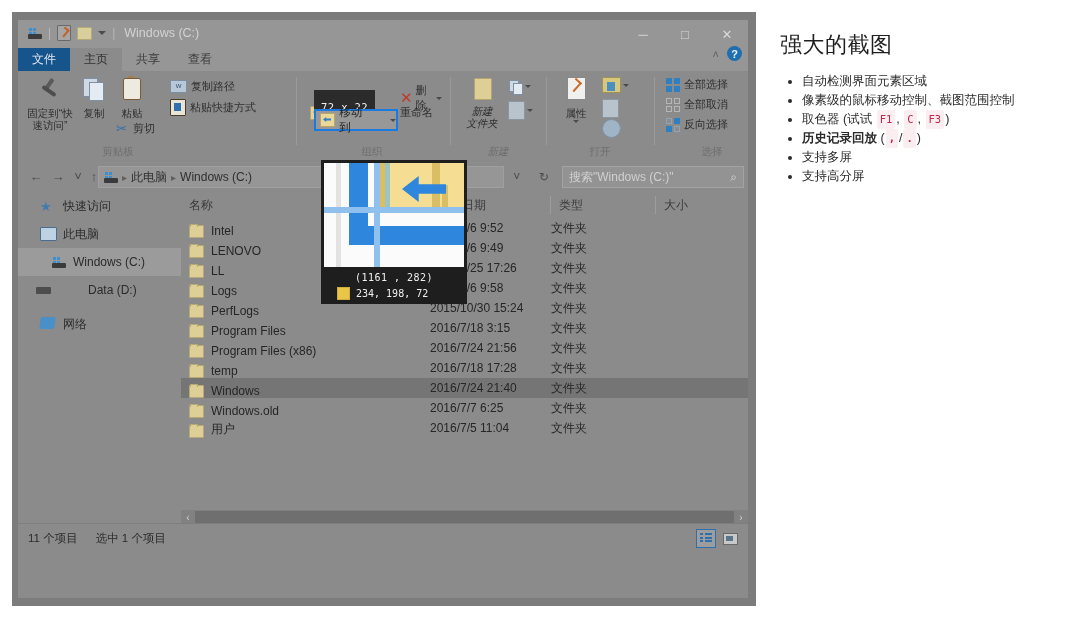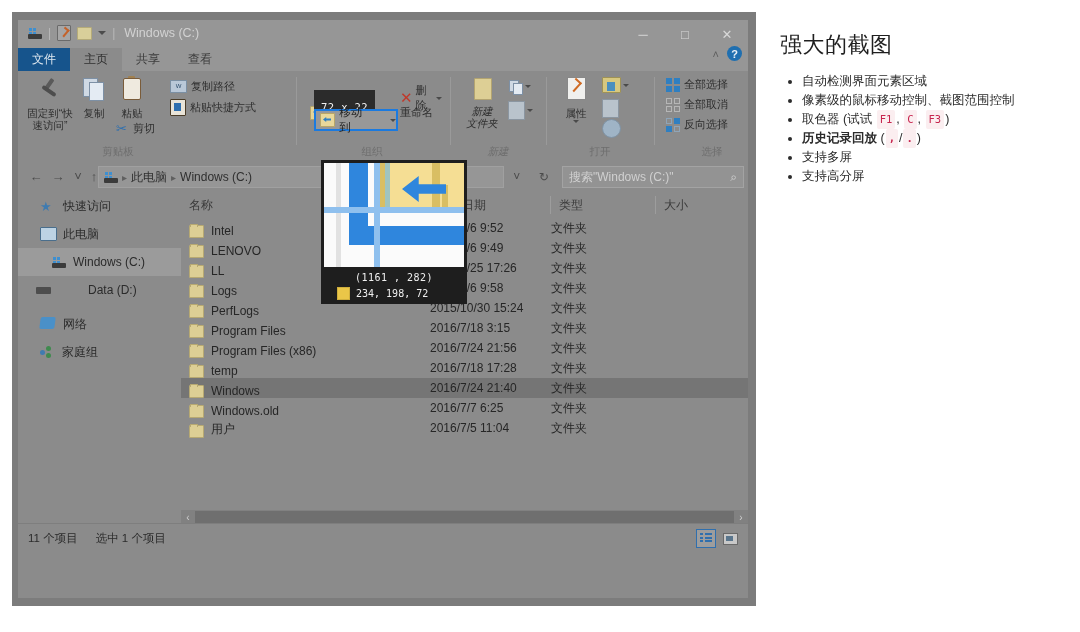--- a/index.html
+++ b/index.html
@@ -391,28 +391,20 @@
               <i class="hdd" style="display:block;"></i>
             </span>
           <span>Data (D:)</span>
         </div>
         <div class="navitem" style="padding-left:22px;margin-top:6px;">
           <span class="nicon">
               <i class="net" style="display:block;"></i>
             </span>
           <span>网络</span>
         </div>
-        <div class="navitem" style="padding-left:22px;">
-          <span class="nicon hg">
-              <i></i>
-              <i></i>
-              <i></i>
-            </span>
-          <span>家庭组</span>
-        </div>
       </div>
 
       <div class="listpane">
         <div class="colhead">
           <div class="c" style="left:0;width:249px;">名称</div>
           <div class="vline" style="left:248px;"></div>
           <div class="c" style="left:249px;width:121px;">修改日期</div>
           <div class="vline" style="left:369px;"></div>
           <div class="c" style="left:370px;width:104px;">类型</div>
           <div class="vline" style="left:474px;"></div>

